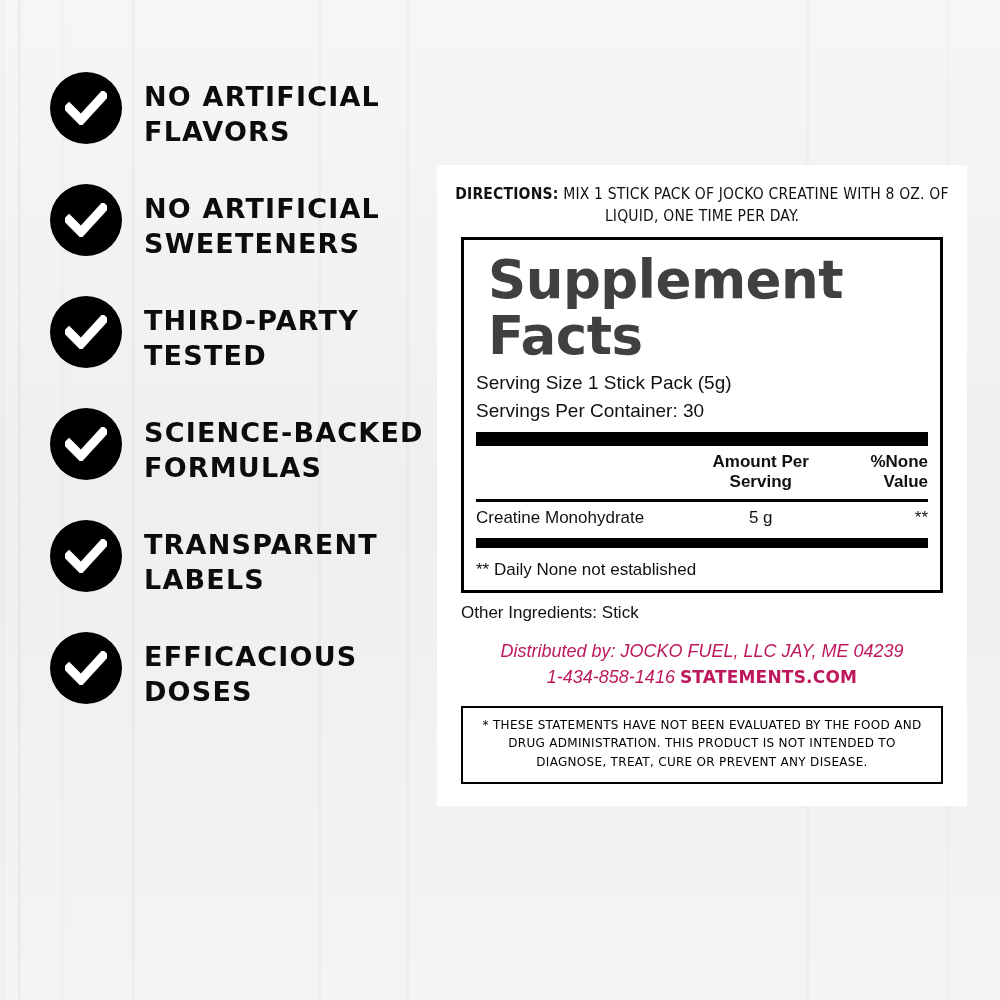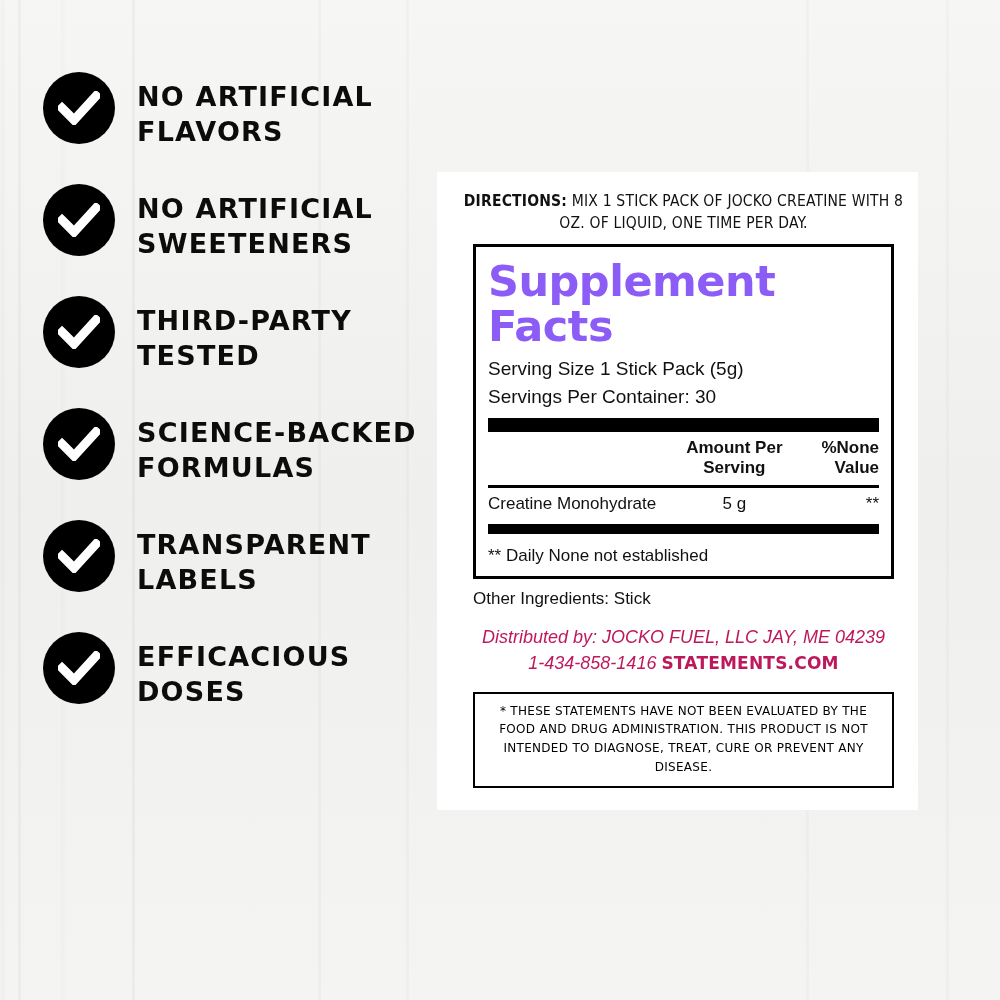--- a/index.html
+++ b/index.html
@@ -41,21 +41,21 @@
 
   .page {
     position: relative;
     width: 1000px;
     height: 1000px;
   }
 
   
   .features {
     position: absolute;
-    left: 43px;
+    left: 50px;
     top: 72px;
     width: 400px;
   }
   .feature {
     display: flex;
     align-items: flex-start;
     margin-bottom: 32px;
     min-height: 80px;
   }
   .check-badge {
@@ -79,24 +79,24 @@
     color: #0c0c0c;
     text-transform: uppercase;
     padding-top: 8px;
     max-width: 300px;
   }
 
   
   .label-panel {
     position: absolute;
     left: 437px;
-    top: 172px;
-    width: 481px;
+    top: 165px;
+    width: 530px;
     background: #ffffff;
-    padding: 10px 0 22px 12px;
+    padding: 10px 0 22px 0;
     box-sizing: border-box;
   }
 
   .directions {
     text-align: center;
     font-family: "DejaVu Sans Condensed", "Liberation Sans", sans-serif;
     font-size: 15.5px;
     letter-spacing: 0.2px;
     color: #111;
     line-height: 1.42;
@@ -107,25 +107,25 @@
   .facts-box {
     border: 3px solid #000;
     margin: 0 24px;
     padding: 10px 12px 8px 12px;
     background: #fff;
     box-sizing: border-box;
   }
   .facts-title {
     font-family: "DejaVu Sans", sans-serif;
     font-weight: bold;
-    font-size: 43px;
+    font-size: 53px;
     line-height: 1.05;
     letter-spacing: -0.5px;
-    color: #8b5cf6;
-    margin: 2px 0 6px 0;
+    color: #404040;
+    margin: 2px 0 6px 12px;
   }
   .facts-line {
     font-size: 19px;
     color: #111;
     line-height: 1.45;
   }
   .rule-thick {
     height: 14px;
     background: #000;
     margin: 8px 0 4px 0;

